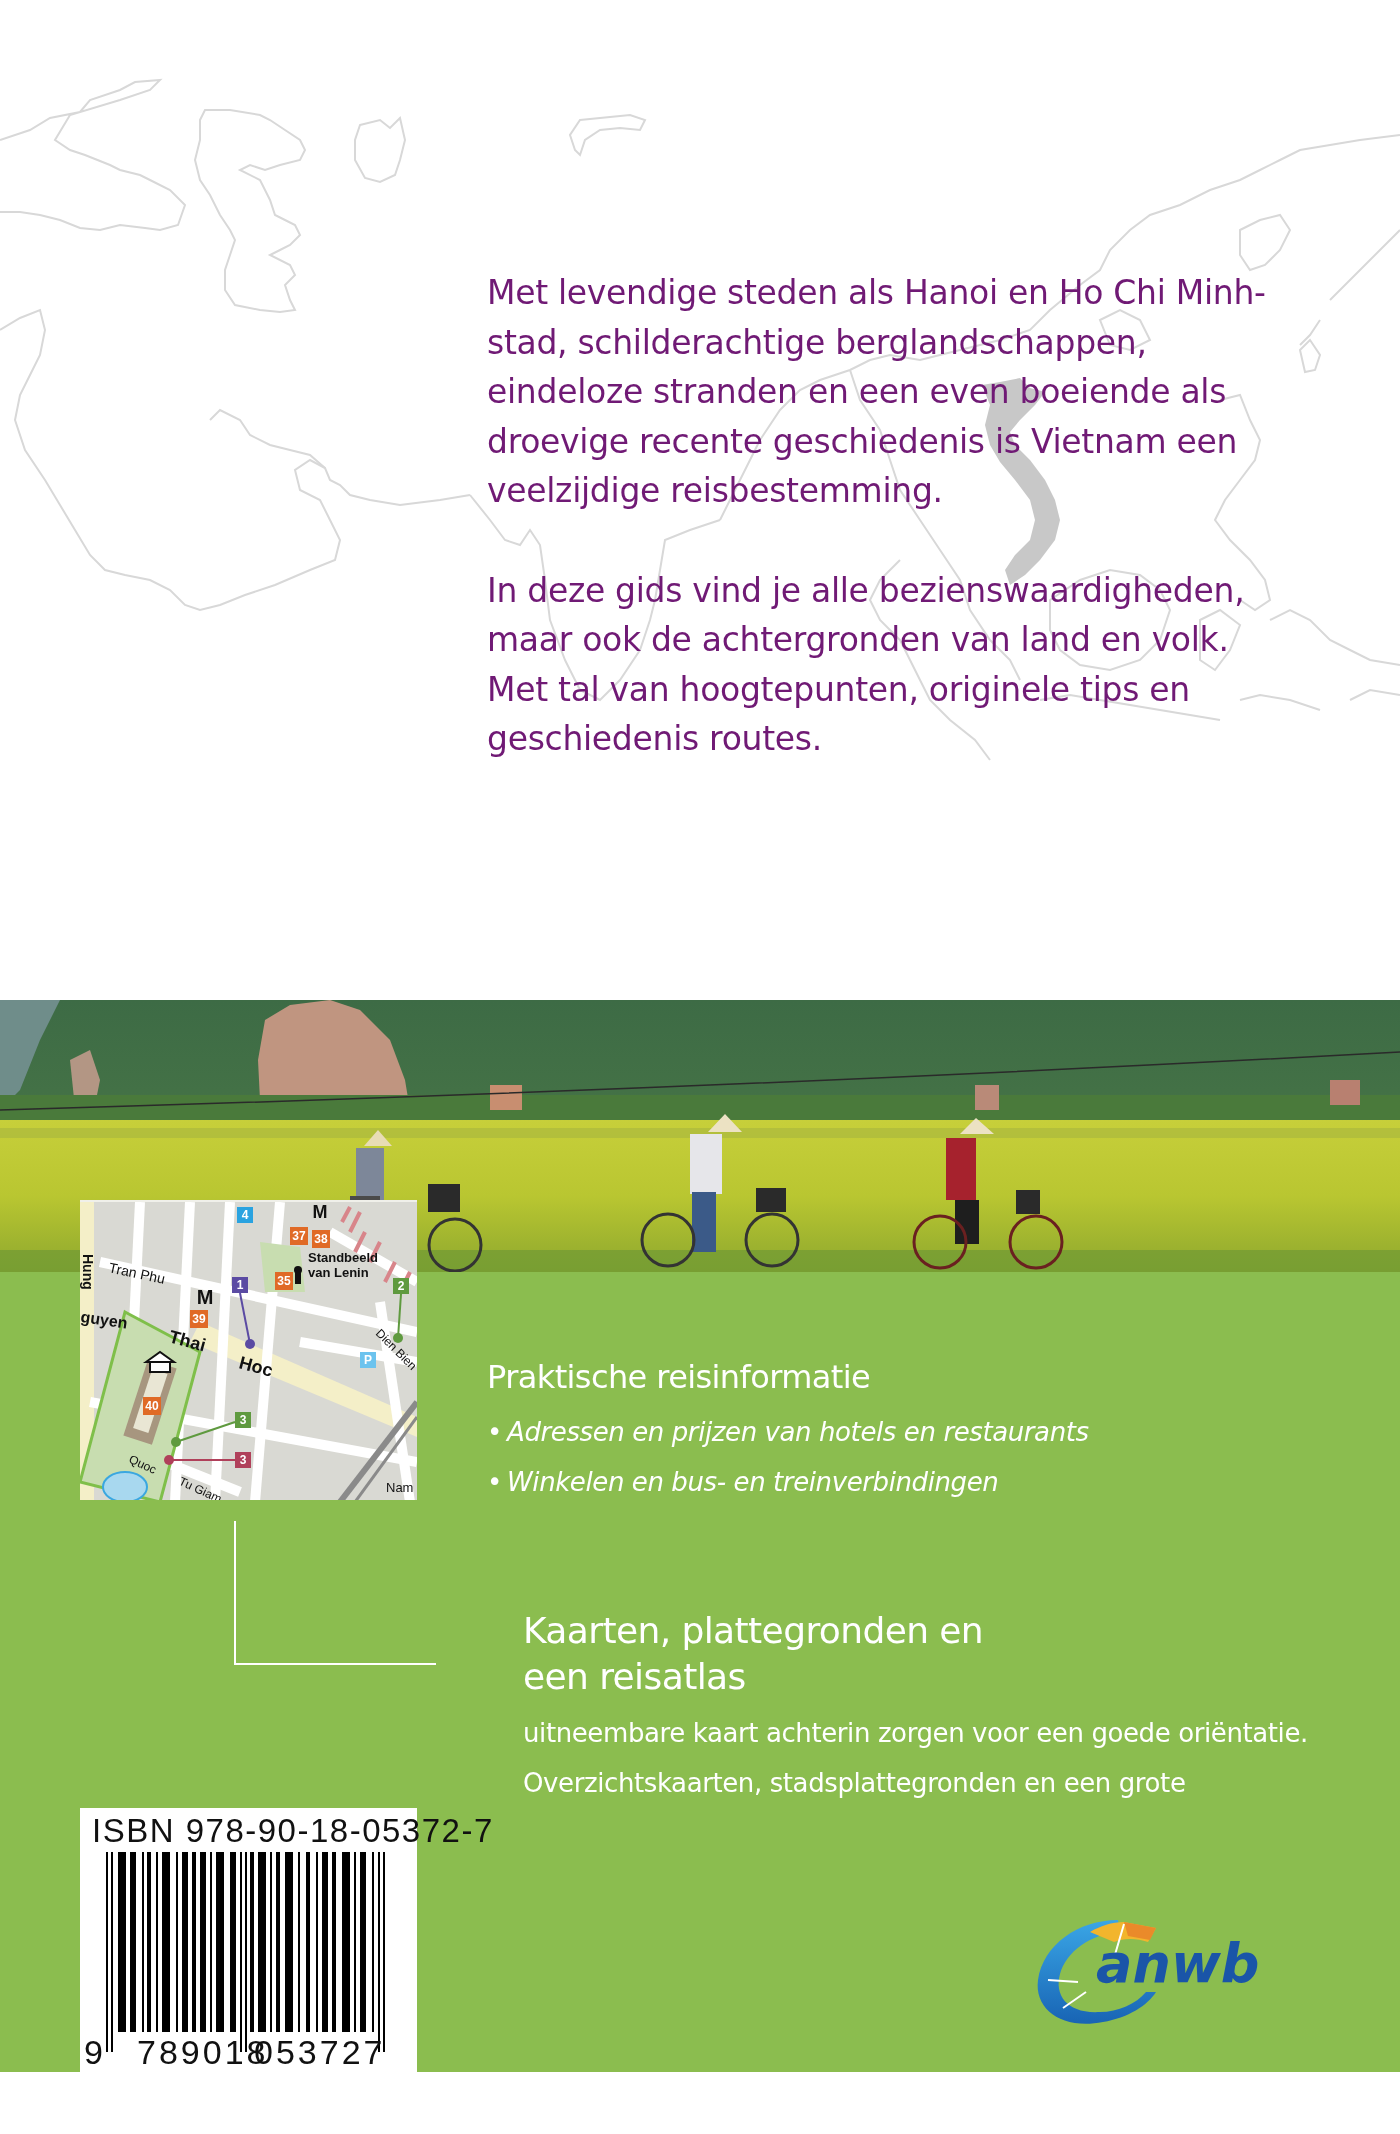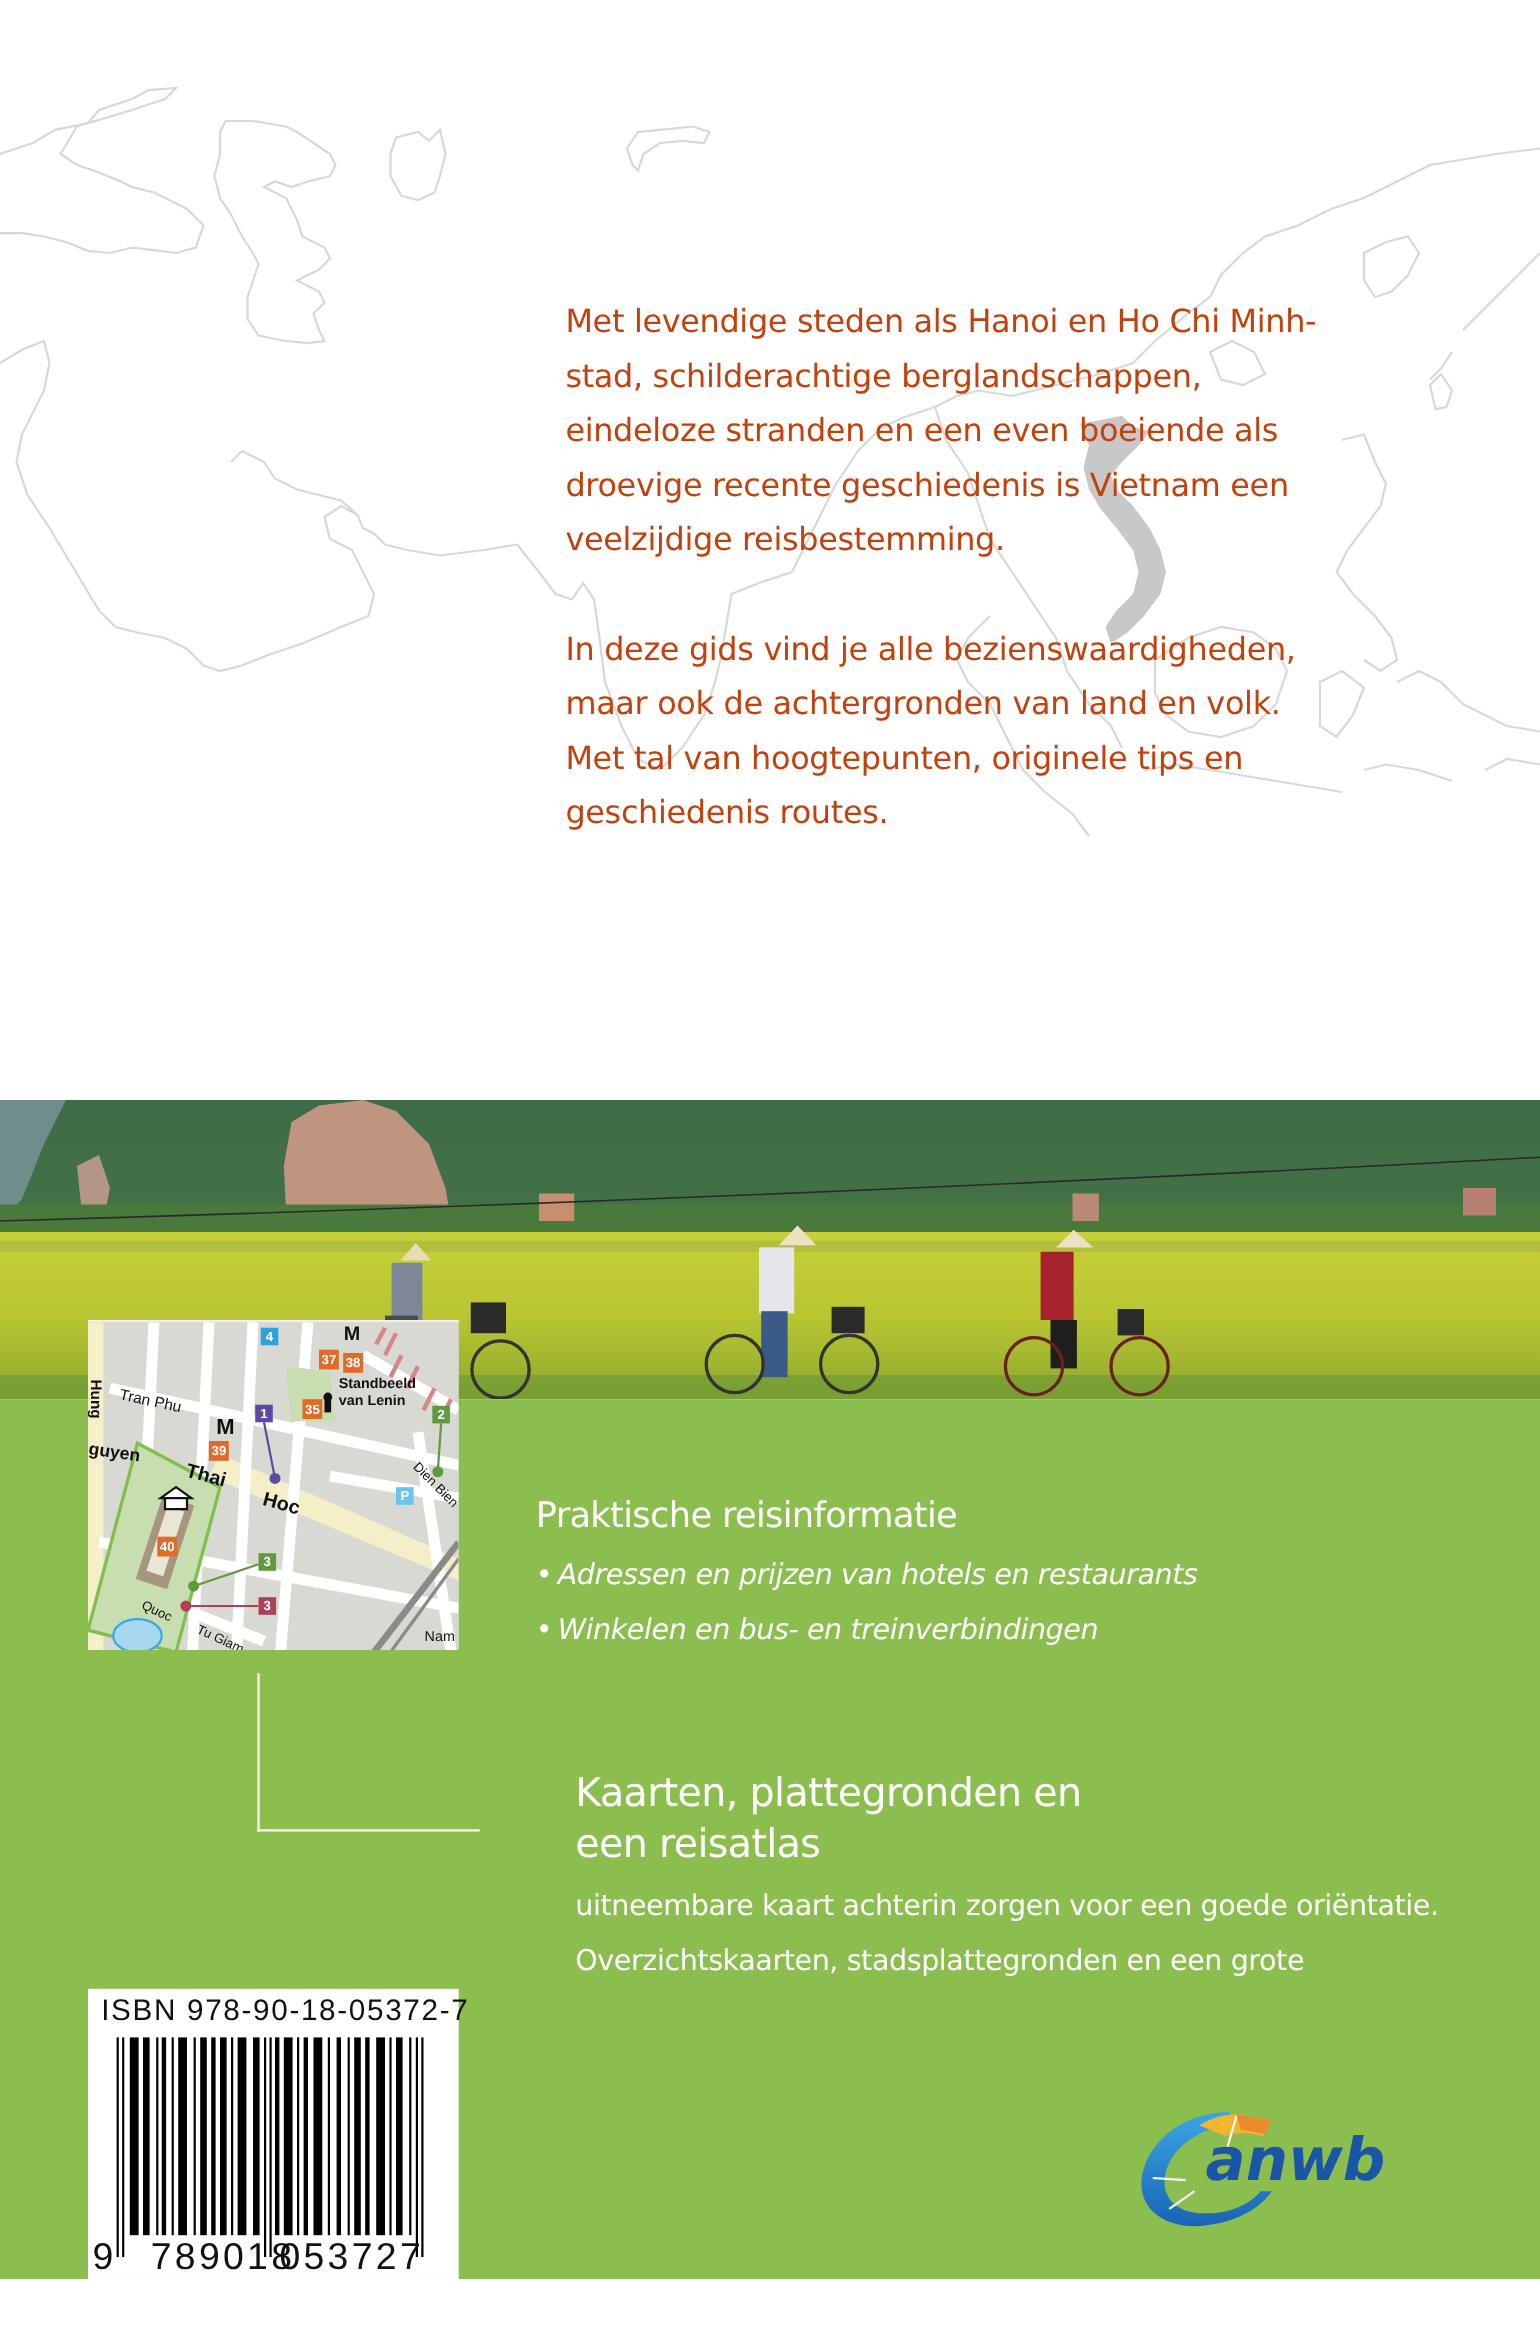--- a/index.html
+++ b/index.html
@@ -5,21 +5,21 @@
   * { box-sizing: border-box; margin: 0; padding: 0; }
   html, body { width: 1400px; height: 2134px; background: #ffffff; overflow: hidden; }
   body { position: relative; font-family: "DejaVu Sans", "Liberation Sans", sans-serif; }
 
   .page { position: absolute; left: 0; top: 0; width: 1400px; height: 2134px; background: #fff; }
 
   
   .top-area { position: absolute; left: 0; top: 0; width: 1400px; height: 1000px; background: #ffffff; overflow: hidden; }
   .world-map { position: absolute; left: 0; top: 0; width: 1400px; height: 1000px; }
 
-  .intro { position: absolute; left: 487px; top: 268px; width: 760px; color: #c2410c; font-size: 29px; line-height: 49.5px; letter-spacing: -0.3px; margin-left: 27px; }
+  .intro { position: absolute; left: 487px; top: 268px; width: 760px; color: #701a75; font-size: 33px; line-height: 49.5px; letter-spacing: -0.3px; }
   .intro p { margin: 0 0 50px 0; }
   .intro .line { display: block; white-space: nowrap; }
 
   
   .photo { position: absolute; left: 0; top: 1000px; width: 1400px; height: 272px; overflow: hidden; }
   .photo svg { position: absolute; left: 0; top: 0; width: 1400px; height: 272px; }
 
   
   .green { position: absolute; left: 0; top: 1272px; width: 1400px; height: 800px; background: #8bbd4f; }
   .bottom-white { position: absolute; left: 0; top: 2072px; width: 1400px; height: 62px; background: #fff; }
@@ -39,21 +39,21 @@
   .features li { font-size: 26px; line-height: 50px; letter-spacing: -0.4px; white-space: nowrap; }
   .features li .bullet { display: inline-block; width: 20px; }
   .maps-section { position: absolute; left: 487px; top: 1608px; width: 880px; color: #fff; margin-left: 36px; }
   .maps-section h2 { font-weight: normal; font-size: 36px; line-height: 46px; letter-spacing: -0.6px; margin-bottom: 8px; }
   .maps-section h2 .line { display: block; }
   .maps-section p { font-size: 26px; line-height: 50px; letter-spacing: -0.4px; }
   .maps-section p .line { display: block; white-space: nowrap; }
 
   
   .barcode { position: absolute; left: 80px; top: 1808px; width: 337px; height: 264px; background: #fff; }
-  .isbn { position: absolute; left: 12px; top: 4px; font-family: "Liberation Sans", sans-serif; font-size: 27px; color: #111; letter-spacing: 1.5px; white-space: nowrap; }
+  .isbn { position: absolute; left: 12px; top: 4px; font-family: "Liberation Sans", sans-serif; font-size: 33px; color: #111; letter-spacing: 1.5px; white-space: nowrap; }
   .bars { position: absolute; left: 0; top: 44px; width: 337px; height: 200px; }
   .bar-digits { position: absolute; left: 4px; top: 226px; font-family: "Liberation Sans", sans-serif; font-size: 34px; color: #111; white-space: nowrap; line-height: 36px; }
   .bar-digits span { position: absolute; top: 0; }
 
   
   .anwb-logo { position: absolute; left: 1028px; top: 1900px; width: 240px; height: 130px; }
 </style>
 </head>
 <body>
 

